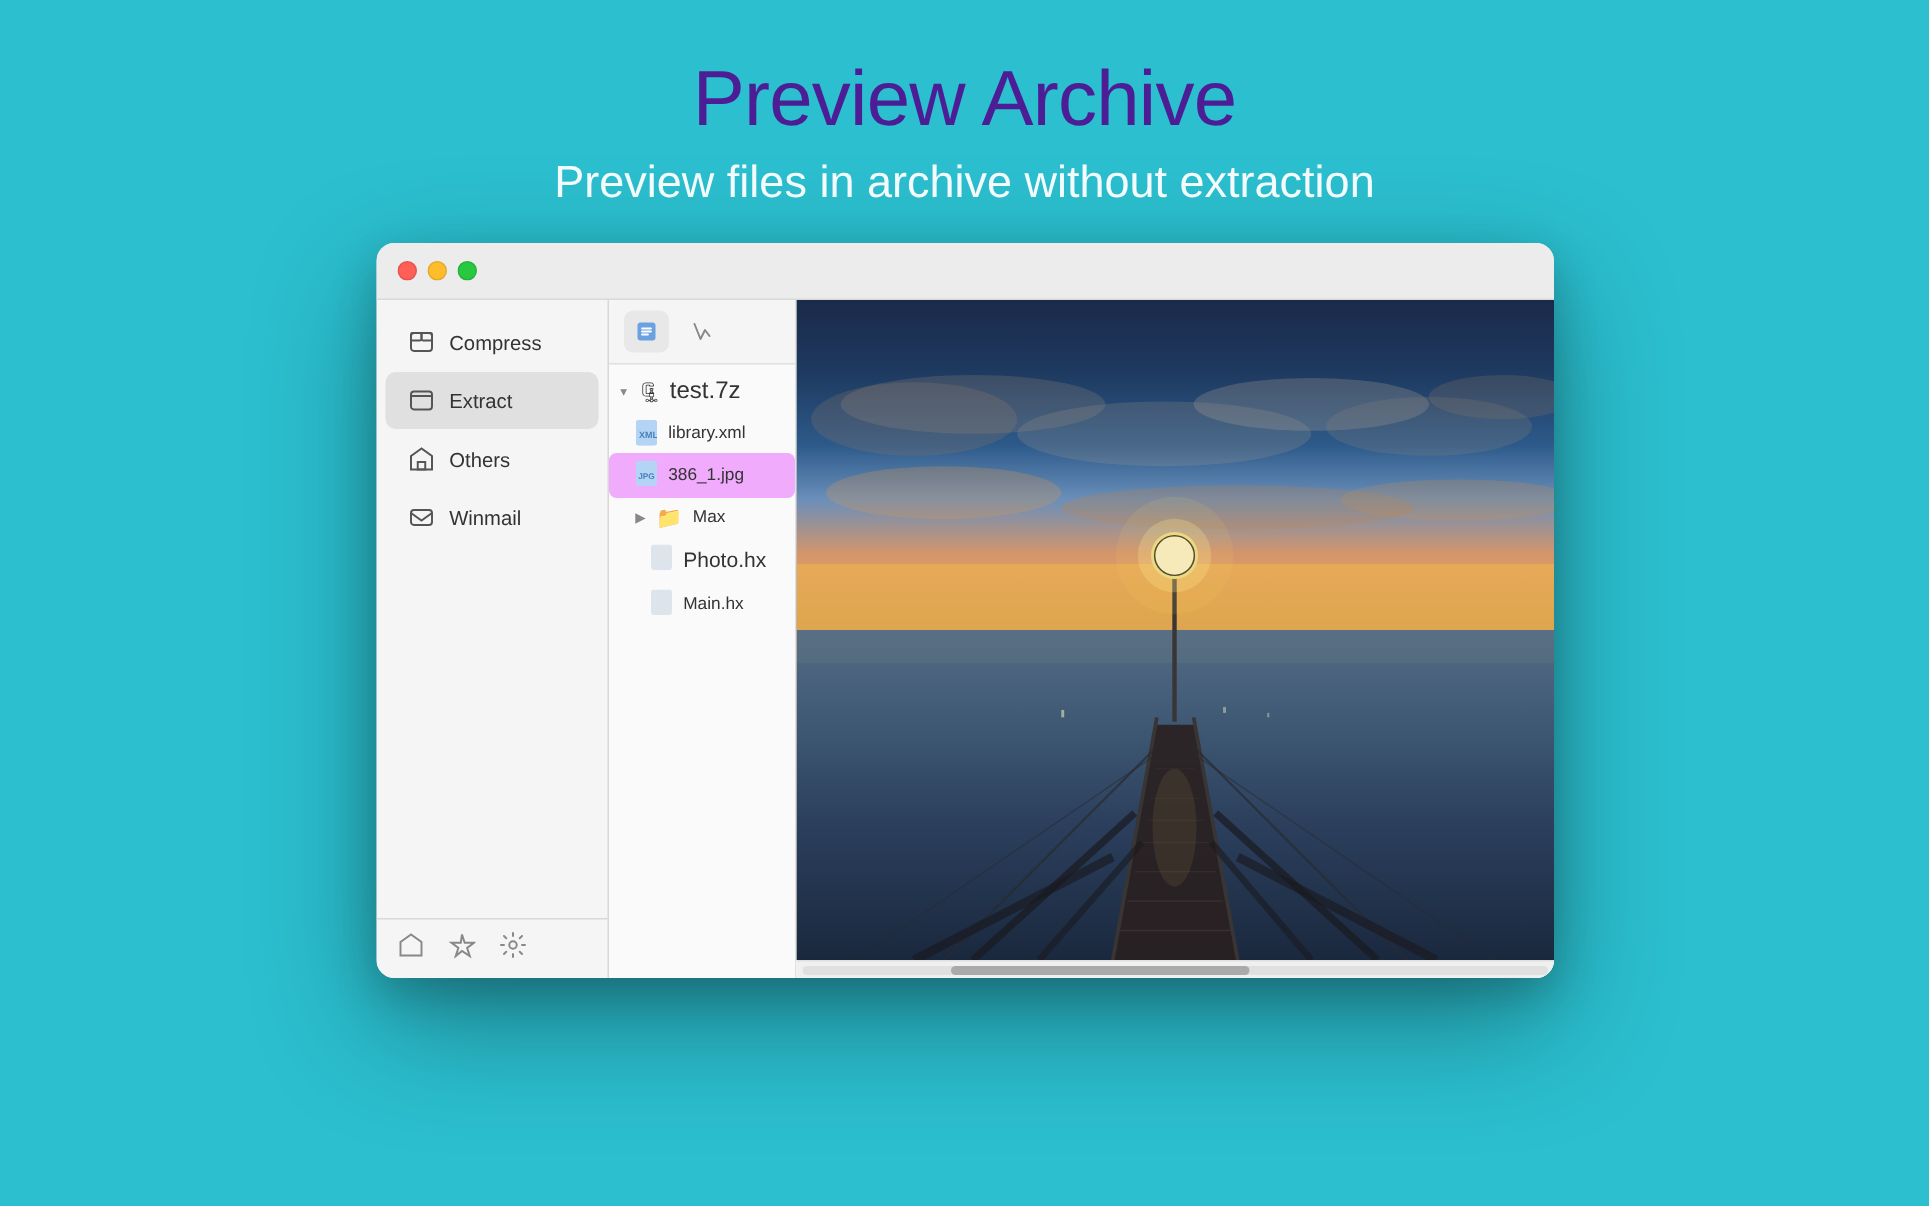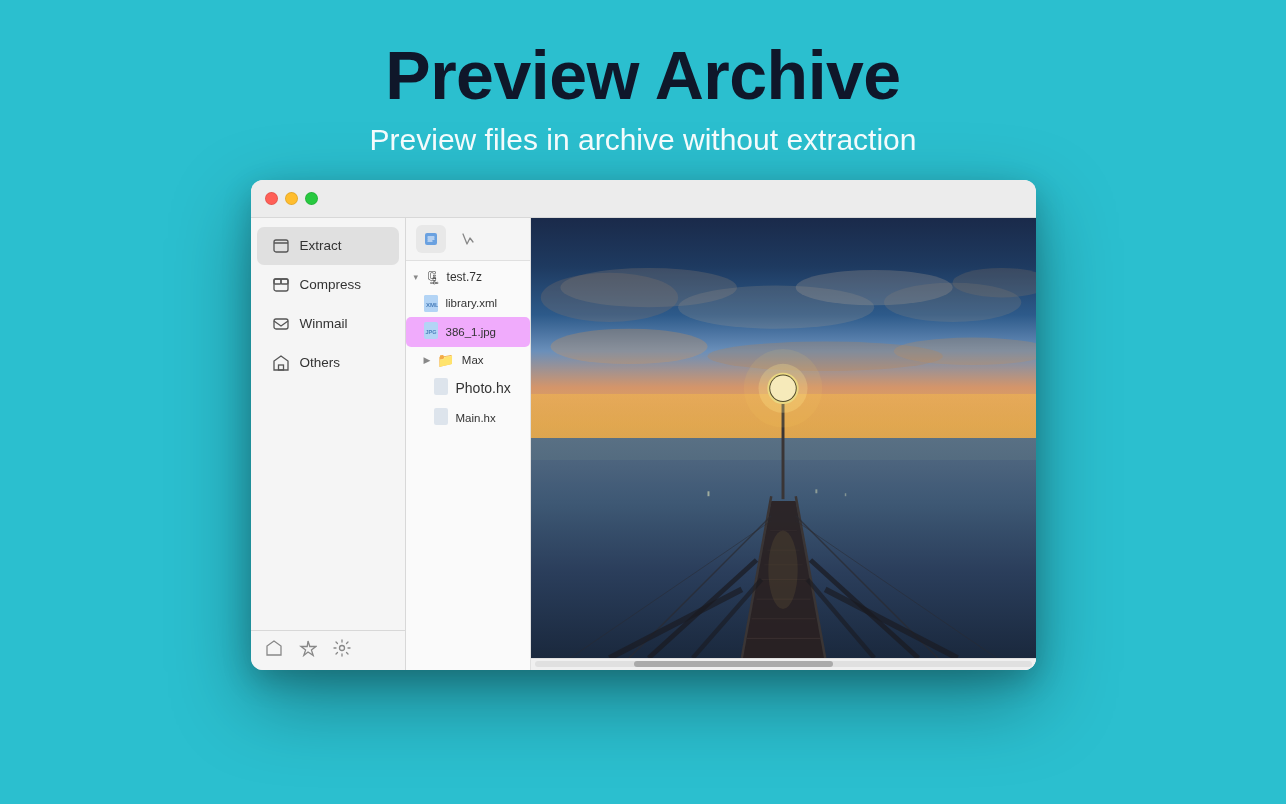--- a/index.html
+++ b/index.html
@@ -15,23 +15,23 @@
       overflow: hidden;
     }
 
     .header-section {
       text-align: center;
       padding-top: 38px;
       margin-bottom: 18px;
     }
 
     .app-title {
-      font-size: 68px;
-      font-weight: 700;
-      color: #0f172a;
+      font-size: 52px;
+      font-weight: 400;
+      color: #4c1d95;
       letter-spacing: -0.5px;
       line-height: 1.1;
     }
 
     .app-subtitle {
       font-size: 30px;
       font-weight: 400;
       color: #ffffff;
       margin-top: 10px;
       opacity: 0.95;
@@ -419,59 +419,59 @@
       <div class="traffic-light tl-yellow"></div>
       <div class="traffic-light tl-green"></div>
     </div>
   </div>
 
   <div class="window-body">
 
     <div class="sidebar">
       <div class="sidebar-items">
 
-        <div class="sidebar-item active">
-          <span class="sidebar-item-icon">
-            <svg width="18" height="18" viewBox="0 0 18 18" fill="none">
-              <rect x="2" y="3" width="14" height="12" rx="2" stroke="#555" stroke-width="1.3" fill="none"></rect>
-              <path d="M2 6h14" stroke="#555" stroke-width="1.3"></path>
-            </svg>
-          </span>
-          <span class="sidebar-item-label">Extract</span>
-        </div>
-
         <div class="sidebar-item">
           <span class="sidebar-item-icon">
             <svg width="18" height="18" viewBox="0 0 18 18" fill="none">
               <rect x="2" y="3" width="14" height="12" rx="2" stroke="#555" stroke-width="1.3" fill="none"></rect>
               <rect x="2" y="3" width="7" height="5" rx="1" stroke="#555" stroke-width="1.3" fill="none"></rect>
               <rect x="9" y="3" width="7" height="5" rx="1" stroke="#555" stroke-width="1.3" fill="none"></rect>
             </svg>
           </span>
           <span class="sidebar-item-label">Compress</span>
         </div>
 
+        <div class="sidebar-item active">
+          <span class="sidebar-item-icon">
+            <svg width="18" height="18" viewBox="0 0 18 18" fill="none">
+              <rect x="2" y="3" width="14" height="12" rx="2" stroke="#555" stroke-width="1.3" fill="none"></rect>
+              <path d="M2 6h14" stroke="#555" stroke-width="1.3"></path>
+            </svg>
+          </span>
+          <span class="sidebar-item-label">Extract</span>
+        </div>
+
+        <div class="sidebar-item">
+          <span class="sidebar-item-icon">
+            <svg width="18" height="18" viewBox="0 0 18 18" fill="none">
+              <path d="M9 2L2 7v9h14V7L9 2z" stroke="#555" stroke-width="1.3" fill="none"></path>
+              <rect x="6.5" y="11" width="5" height="5" stroke="#555" stroke-width="1.3" fill="none"></rect>
+            </svg>
+          </span>
+          <span class="sidebar-item-label">Others</span>
+        </div>
+
         <div class="sidebar-item">
           <span class="sidebar-item-icon">
             <svg width="18" height="18" viewBox="0 0 18 18" fill="none">
               <rect x="2" y="4" width="14" height="10" rx="2" stroke="#555" stroke-width="1.3" fill="none"></rect>
               <path d="M2 6l7 5 7-5" stroke="#555" stroke-width="1.3"></path>
             </svg>
           </span>
           <span class="sidebar-item-label">Winmail</span>
-        </div>
-
-        <div class="sidebar-item">
-          <span class="sidebar-item-icon">
-            <svg width="18" height="18" viewBox="0 0 18 18" fill="none">
-              <path d="M9 2L2 7v9h14V7L9 2z" stroke="#555" stroke-width="1.3" fill="none"></path>
-              <rect x="6.5" y="11" width="5" height="5" stroke="#555" stroke-width="1.3" fill="none"></rect>
-            </svg>
-          </span>
-          <span class="sidebar-item-label">Others</span>
         </div>
 
       </div>
 
       <div class="sidebar-bottom">
         <span class="sidebar-bottom-icon">
           <svg width="18" height="18" viewBox="0 0 18 18" fill="none">
             <path d="M9 2L2 7v9h14V7L9 2z" stroke="#888" stroke-width="1.3" fill="none"></path>
           </svg>
         </span>
@@ -502,21 +502,21 @@
             <path d="M4 3l4 10 3-6 3 4" stroke="#888" stroke-width="1.3" stroke-linecap="round" stroke-linejoin="round"></path>
           </svg>
         </div>
       </div>
 
       <div class="file-list">
 
         <div class="file-item">
           <span class="file-chevron">▾</span>
           <span style="font-size:13px;">🗜</span>
-          <span style="font-size:12px; color:#333;">test.7z</span>
+          <span style="font-size:16px; color:#333;">test.7z</span>
         </div>
 
         <div class="file-item file-item-indent">
           <span class="file-icon-generic file-icon-xml">
             <svg width="14" height="17" viewBox="0 0 14 17" fill="none">
               <rect width="14" height="17" rx="2" fill="#b3d4f5"></rect>
               <text x="2" y="12" font-size="6" fill="#4a7fbb" font-weight="bold">XML</text>
             </svg>
           </span>
           <span style="font-size:11.5px; color:#333; margin-left:3px;">library.xml</span>

